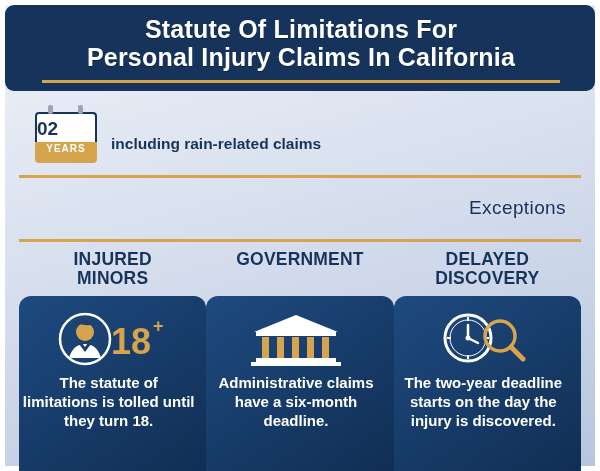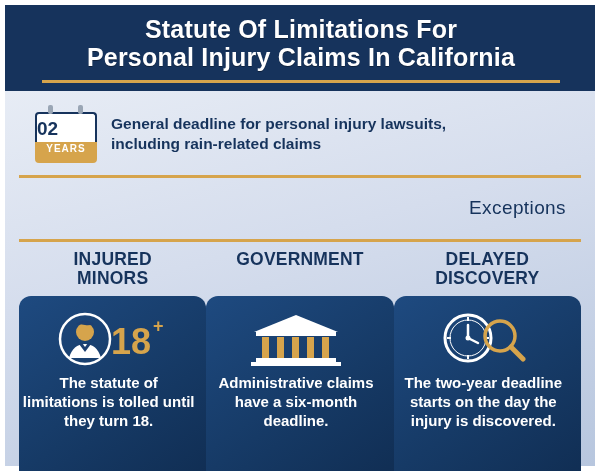--- a/index.html
+++ b/index.html
@@ -20,20 +20,21 @@
     box-sizing: border-box;
     border: 5px solid #ffffff;
     background: linear-gradient(165deg, #eef2f8 0%, #d5dded 50%, #b7c6de 100%);
   }
 
   
   .header {
     background: #16335c;
     padding: 10px 12px 8px 14px;
     text-align: center;
+    border-radius: 9px;
   }
   .header h1 {
     margin: 0;
     color: #ffffff;
     font-size: 25px;
     line-height: 1.12;
     letter-spacing: 0.2px;
     font-weight: bold;
     text-shadow: 0 1px 0 rgba(0,0,0,0.35);
   }
@@ -185,21 +186,21 @@
           <span></span>
       </div>
       <div class="cal-top">
         <span class="cal-num">02</span>
       </div>
       <div class="cal-bottom">
         <span class="cal-unit">YEARS</span>
       </div>
     </div>
     <div class="deadline-text">
-      <span>General deadline for personal injury lawsuits,</span><br>
+      <br>
       <span>including rain-related claims</span>
     </div>
   </div>
 
   <div class="exc-band">
     <h2>Exceptions</h2>
   </div>
 
   <div class="cards">
 

